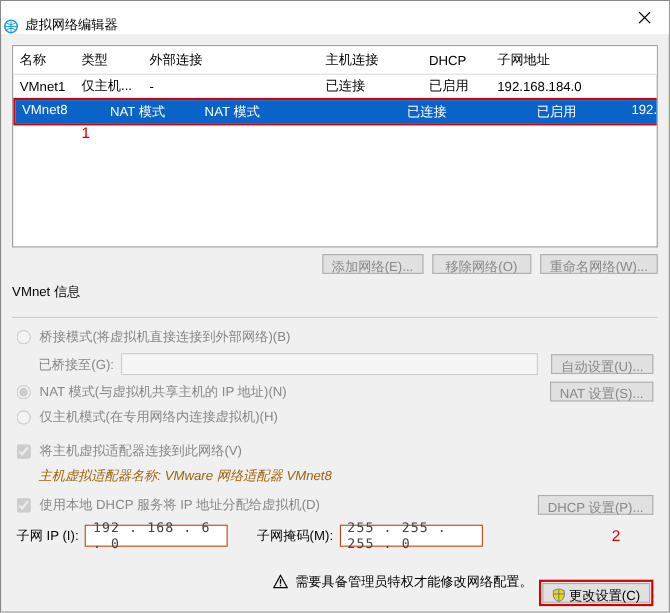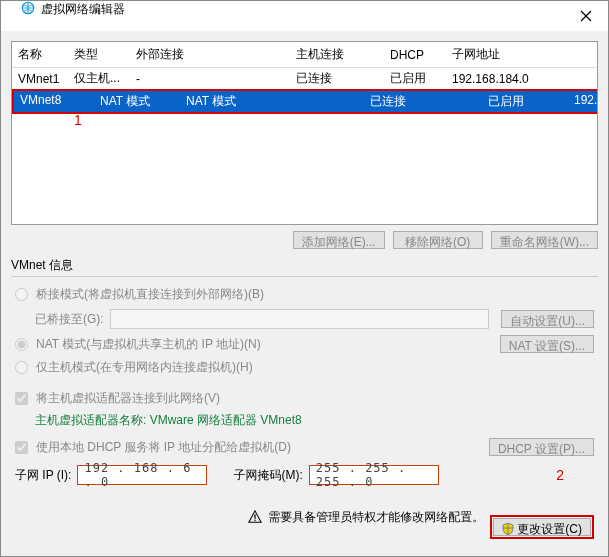--- a/index.html
+++ b/index.html
@@ -1,44 +1,44 @@
 <!DOCTYPE html>
 <html><head>
 <meta charset="utf-8">
 <style>
   * { box-sizing: border-box; font-family: "Microsoft YaHei", "Segoe UI", sans-serif; }
   body { margin: 0; background: #fff; font-size: 12px; color: #000; width: 609px; }
   .dialog { width: 609px; height: 557px; border: 1px solid #888; display: flex; flex-direction: column; background: #f0f0f0; }
-  .titlebar { height: 30px; background: #fff; display: flex; align-items: flex-start; padding: 0 0 0 20px; }
+  .titlebar { height: 30px; background: #fff; display: flex; align-items: flex-end; padding: 0 0 0 2px; }
   .titlebar .ico { width: 14px; height: 14px; margin-right: 6px; }
   .titlebar .title { flex: 1; font-size: 12px; }
   .titlebar .close { width: 44px; height: 30px; display:flex; align-items:center; justify-content:center; }
   .content { flex: 1; padding: 10px 10px 8px 10px; display: flex; flex-direction: column; }
   .table-wrap { border: 1px solid #999; background: #fff; height: 184px; overflow: hidden; position: relative; }
   .table { width: 100%; border-collapse: collapse; font-size: 12px; }
   .table th { text-align: left; font-weight: normal; padding: 4px 6px; border-bottom: 1px solid #ddd; background: #fff; }
   .table td { padding: 2px 6px; white-space: nowrap; }
   .row-normal td { color: #000; }
   .row-sel { background: #0a63c8; color: #fff; gap: 24px; }
   .row-sel-wrap td { padding: 0; }
   .row-sel-inner { display: flex; padding: 2px 0; }
   .row-sel-box { border: 2px solid #d40000; display: flex; width: 100%; }
   .row-sel-cell { padding: 0 6px; }
   .annot-1 { position: absolute; left: 62px; top: 70px; color: #d40000; font-size: 14px; }
   .btn-row { display: flex; justify-content: flex-end; gap: 8px; padding: 6px 0; }
   button.win { font-family: inherit; font-size: 12px; padding: 2px 8px; min-width: 90px; height: 18px; background: #e1e1e1; border: 1px solid #adadad; cursor: pointer; }
   button.win:disabled { color: #888; }
   .group-title { font-size: 12px; color: #000; margin-top: 2px; }
-  .group-box { border-top: 1px solid #ccc; margin-top: 2px; padding-top: 6px; }
+  .group-box { border-top: 1px solid #ccc; margin-top: 14px; padding-top: 6px; }
   .radio-row, .check-row { display: flex; align-items: center; padding: 3px 4px; gap: 4px; color: #888; }
   .radio-row input, .check-row input { margin: 0 4px 0 0; }
   .indent-row { display: flex; align-items: center; padding: 3px 4px 3px 24px; gap: 6px; color: #888; }
   .side-btn { margin-left: auto; min-width: 100px; }
   .bridged-sel { flex: 1; height: 20px; border: 1px solid #ccc; background: #f5f5f5; margin-right: 6px; }
-  .host-name { padding: 2px 4px 6px 24px; color: #15803d; }
+  .host-name { padding: 2px 4px 6px 24px; color: #a16207; font-style: italic; }
   .subnet-row { display: flex; align-items: center; gap: 6px; padding: 6px 4px; }
   .ip-box { display: inline-flex; align-items: center; border: 1px solid #c2410c; background: #fff; height: 20px; padding: 0 6px; font-family: Consolas, monospace; font-size: 12px; letter-spacing: 1px; width: 130px; justify-content: center; color: #444; }
   .annot-2 { color: #d40000; font-size: 14px; margin-left: auto; margin-right: 30px; }
   .admin-row { display: flex; align-items: center; justify-content: flex-end; gap: 6px; padding: 4px 4px 8px 4px; }
   .warn-ico { width: 14px; height: 14px; }
   .change-btn-box { border: 2px solid #d40000; padding: 1px; margin-top: 20px; }
   .shield { width: 12px; height: 12px; display: inline-block; vertical-align: -2px; margin-right: 3px; }
   .bottom-row { display: flex; align-items: center; gap: 8px; padding: 6px 10px 10px 10px; }
   .bottom-row .spacer { flex: 1; }
 </style>

